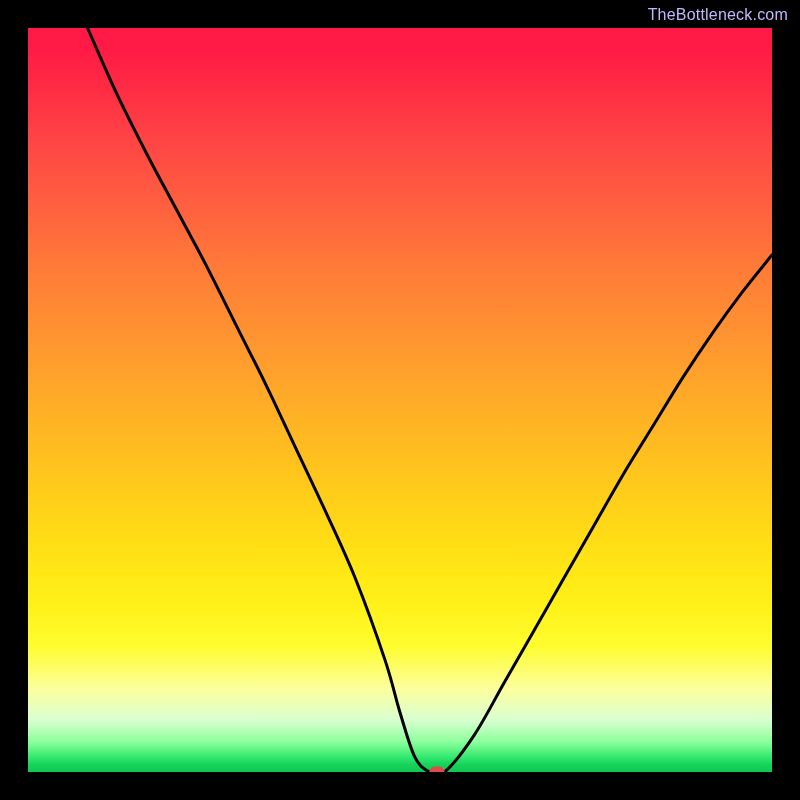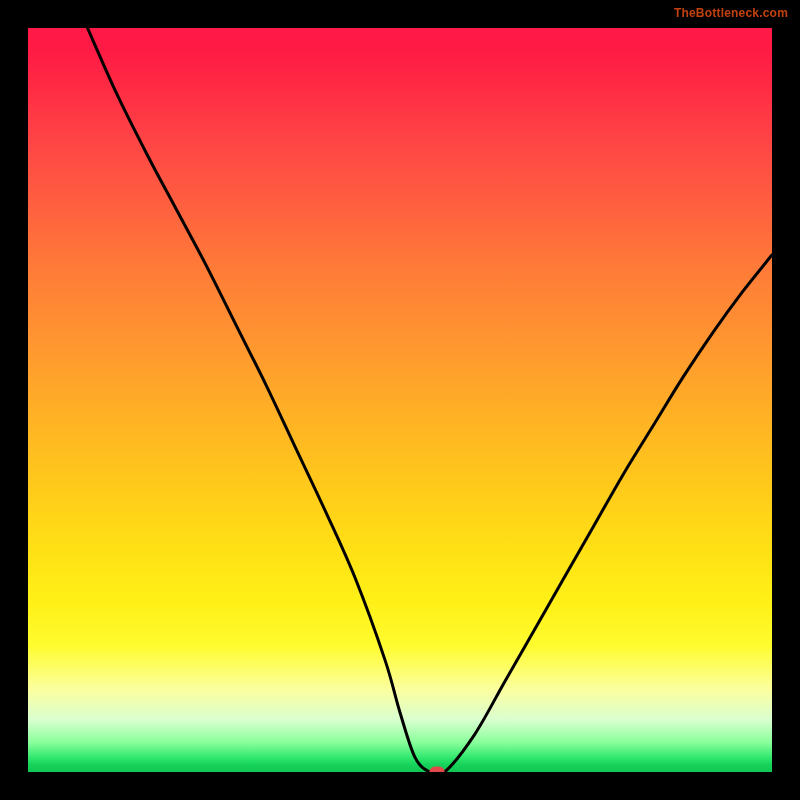--- a/index.html
+++ b/index.html
@@ -20,21 +20,21 @@
     #ffe015 70%,
     #fff017 77%,
     #fffc2e 83%,
     #fbffa0 89%,
     #d9ffd0 93%,
     #8aff9b 96%,
     #33e96f 98%,
     #17d35a 99%,
     #0fc653 100%);
 }
-.watermark{position:absolute;top:6px;right:12px;color:#c2410c;font-size:12px;font-weight:700;letter-spacing:.2px}
+.watermark{position:absolute;top:6px;right:12px;color:#c4b5fd;font-size:16px;font-weight:400;letter-spacing:.2px}
 .curve-svg{position:absolute;top:0;left:0;width:100%;height:100%}
 .marker{position:absolute;width:15px;height:11px;background:#e24a4a;border-radius:6px/5px;transform:translate(-50%,-50%)}
 </style>
 </head>
 <body>
 
 <div class="container">
 
   <div class="plot-area">
     <div class="gradient-bg"></div>

